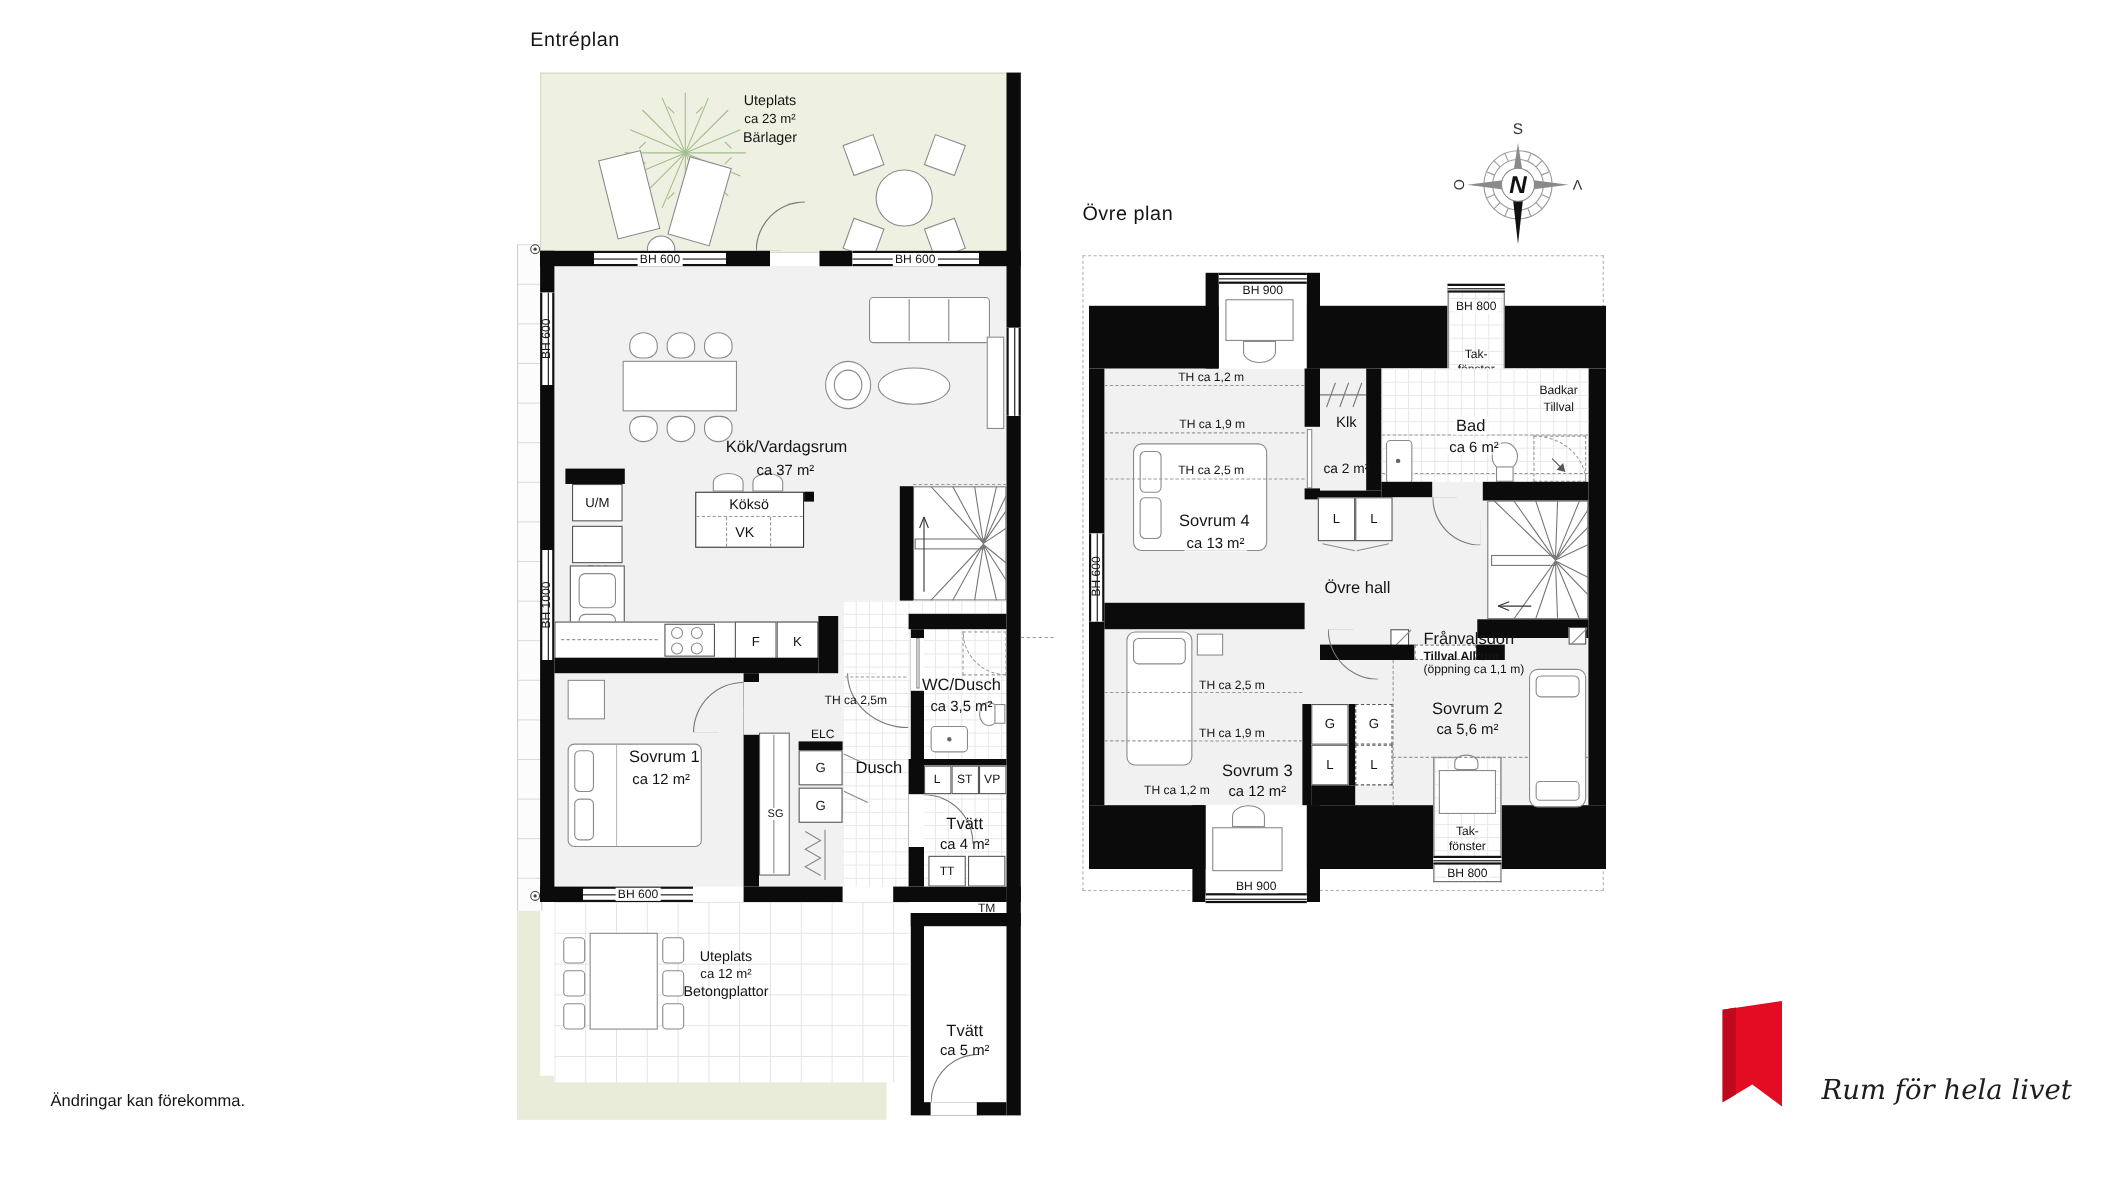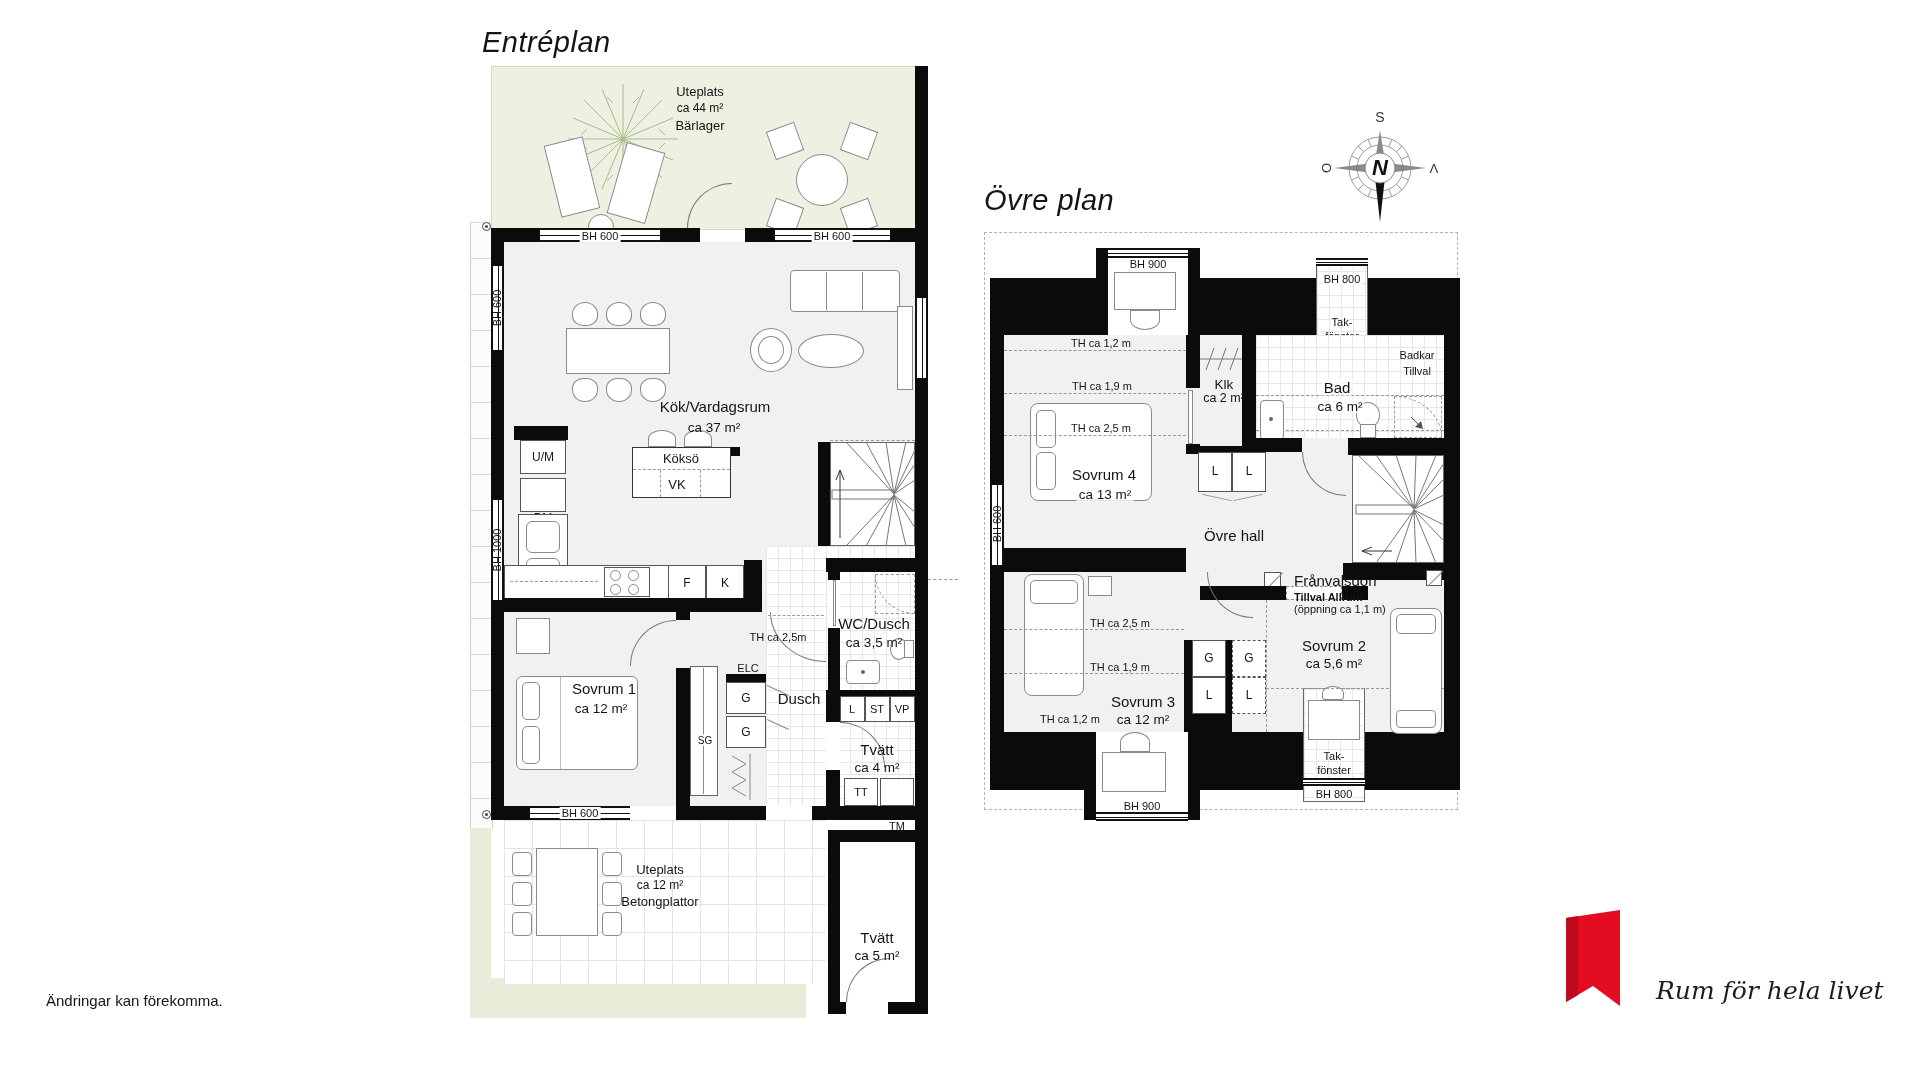--- a/index.html
+++ b/index.html
@@ -2,21 +2,21 @@
 <html><head>
 <meta charset="utf-8">
 <style>
   html,body{margin:0;padding:0;background:#fff;}
   #canvas{position:relative;width:1920px;height:1080px;background:#fff;overflow:hidden;
           font-family:"Liberation Sans",sans-serif;color:#141414;}
   .wall{position:absolute;background:#0b0b0b;}
   .lbl{position:absolute;white-space:nowrap;transform:translate(-50%,-50%);font-size:13px;color:#141414;}
   .la{position:absolute;white-space:nowrap;font-size:13px;color:#141414;}
   .vlbl{position:absolute;white-space:nowrap;font-size:11px;transform:translate(-50%,-50%) rotate(-90deg);}
-  .t1{font-size:29px;letter-spacing:.5px;font-style:italic;}
+  .t1{font-size:18px;letter-spacing:.5px;}
   .rn{font-size:15px;} .ra{font-size:13.5px;} .sm{font-size:11px;} .xs{font-size:10px;} .b{font-weight:bold;}
   .box{position:absolute;background:#fff;border:1px solid #555;box-sizing:border-box;}
   .furn{position:absolute;background:#fff;border:1px solid #8a8a8a;box-sizing:border-box;}
   .chair{position:absolute;background:#fff;border:1px solid #8a8a8a;border-radius:50% 50% 42% 42%;box-sizing:border-box;}
   .win-h{position:absolute;background:#fff;border-top:2px solid #111;border-bottom:2px solid #111;box-sizing:border-box;}
   .win-h::after{content:'';position:absolute;left:0;right:0;top:50%;height:1px;background:#111;}
   .win-v{position:absolute;background:#fff;border-left:2px solid #111;border-right:2px solid #111;box-sizing:border-box;}
   .win-v::after{content:'';position:absolute;top:0;bottom:0;left:50%;width:1px;background:#111;}
   .arc{position:absolute;box-sizing:border-box;}
   .arc-tl{border-top:1.5px solid #777;border-left:1.5px solid #777;border-top-left-radius:100%;}
@@ -63,21 +63,21 @@
   <div class="furn" style="left:552px;top:140px;width:40px;height:74px;transform:rotate(-14deg);"></div>
   <div class="furn" style="left:616px;top:146px;width:40px;height:74px;transform:rotate(16deg);"></div>
   <div class="furn" style="left:588px;top:214px;width:26px;height:26px;border-radius:50%;"></div>
   <div class="furn" style="left:796px;top:154px;width:52px;height:52px;border-radius:50%;"></div>
   <div class="furn" style="left:770px;top:126px;width:30px;height:30px;transform:rotate(-20deg);"></div>
   <div class="furn" style="left:844px;top:126px;width:30px;height:30px;transform:rotate(20deg);"></div>
   <div class="furn" style="left:770px;top:202px;width:30px;height:30px;transform:rotate(20deg);"></div>
   <div class="furn" style="left:844px;top:202px;width:30px;height:30px;transform:rotate(-20deg);"></div>
   <div class="wall" style="left:915px;top:66px;width:13px;height:164px;"></div>
   <div class="lbl" style="left:700px;top:91px;">Uteplats</div>
-  <div class="lbl" style="left:700px;top:108px;font-size:12px;">ca 44 m²</div>
+  <div class="lbl" style="left:700px;top:108px;font-size:12px;">ca 23 m²</div>
   <div class="lbl" style="left:700px;top:125px;">Bärlager</div>
 
   <div class="room" style="left:504px;top:242px;width:411px;height:564px;"></div>
   <div class="tile12" style="left:766px;top:546px;width:149px;height:260px;"></div>
 
   <div class="wall" style="left:491px;top:228px;width:49px;height:14px;"></div>
   <div class="wall" style="left:660px;top:228px;width:40px;height:14px;"></div>
   <div class="wall" style="left:745px;top:228px;width:30px;height:14px;"></div>
   <div class="wall" style="left:890px;top:228px;width:38px;height:14px;"></div>
   <div class="win-h" style="left:540px;top:228px;width:120px;height:14px;"></div>
@@ -350,21 +350,21 @@
   <div class="wall" style="left:1242px;top:335px;width:14px;height:111px;"></div>
   <div class="wall" style="left:1196px;top:446px;width:60px;height:6px;"></div>
 
   <svg style="position:absolute;left:1200px;top:346px;" width="42" height="26" viewBox="0 0 42 26">
     <line x1="0" y1="13" x2="42" y2="13" stroke="#777"></line>
     <line x1="6" y1="24" x2="14" y2="2" stroke="#777"></line>
     <line x1="18" y1="24" x2="26" y2="2" stroke="#777"></line>
     <line x1="30" y1="24" x2="38" y2="2" stroke="#777"></line>
   </svg>
   <div class="lbl ra" style="left:1224px;top:384px;">Klk</div>
-  <div class="lbl" style="left:1224px;top:398px;font-size:12.5px;">ca 2 m²</div>
+  <div class="lbl" style="left:1224px;top:426px;font-size:12.5px;">ca 2 m²</div>
 
   <div class="tile12" style="left:1256px;top:335px;width:188px;height:103px;"></div>
   <div class="dash-h" style="left:1256px;top:395px;width:188px;"></div>
   <div class="dash-h" style="left:1256px;top:430px;width:188px;"></div>
   <div class="furn" style="left:1260px;top:400px;width:24px;height:40px;border-radius:4px;"></div>
   <div style="position:absolute;left:1269px;top:417px;width:4px;height:4px;border-radius:50%;background:#666;"></div>
   <div class="furn" style="left:1356px;top:402px;width:24px;height:26px;border-radius:50%;"></div>
   <div class="furn" style="left:1360px;top:424px;width:16px;height:14px;"></div>
   <div style="position:absolute;left:1394px;top:396px;width:48px;height:42px;border:1px dashed #999;box-sizing:border-box;"></div>
   <div class="arc" style="left:1394px;top:396px;width:48px;height:42px;border-top:1px dashed #999;border-right:1px dashed #999;border-top-right-radius:100%;"></div>

